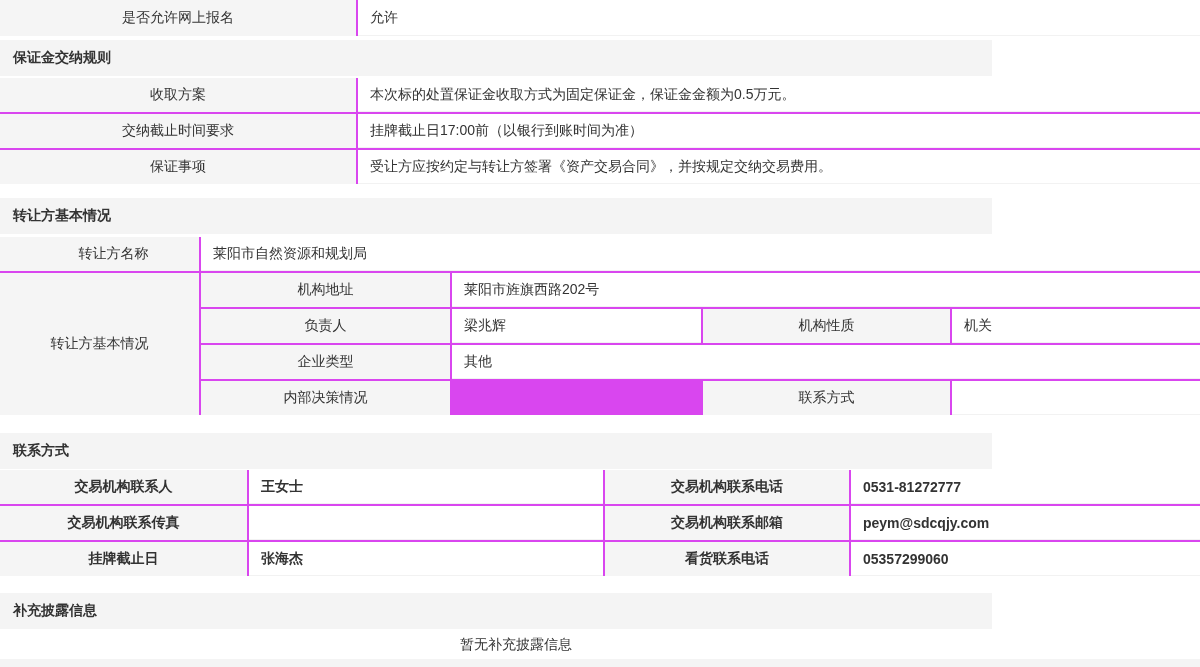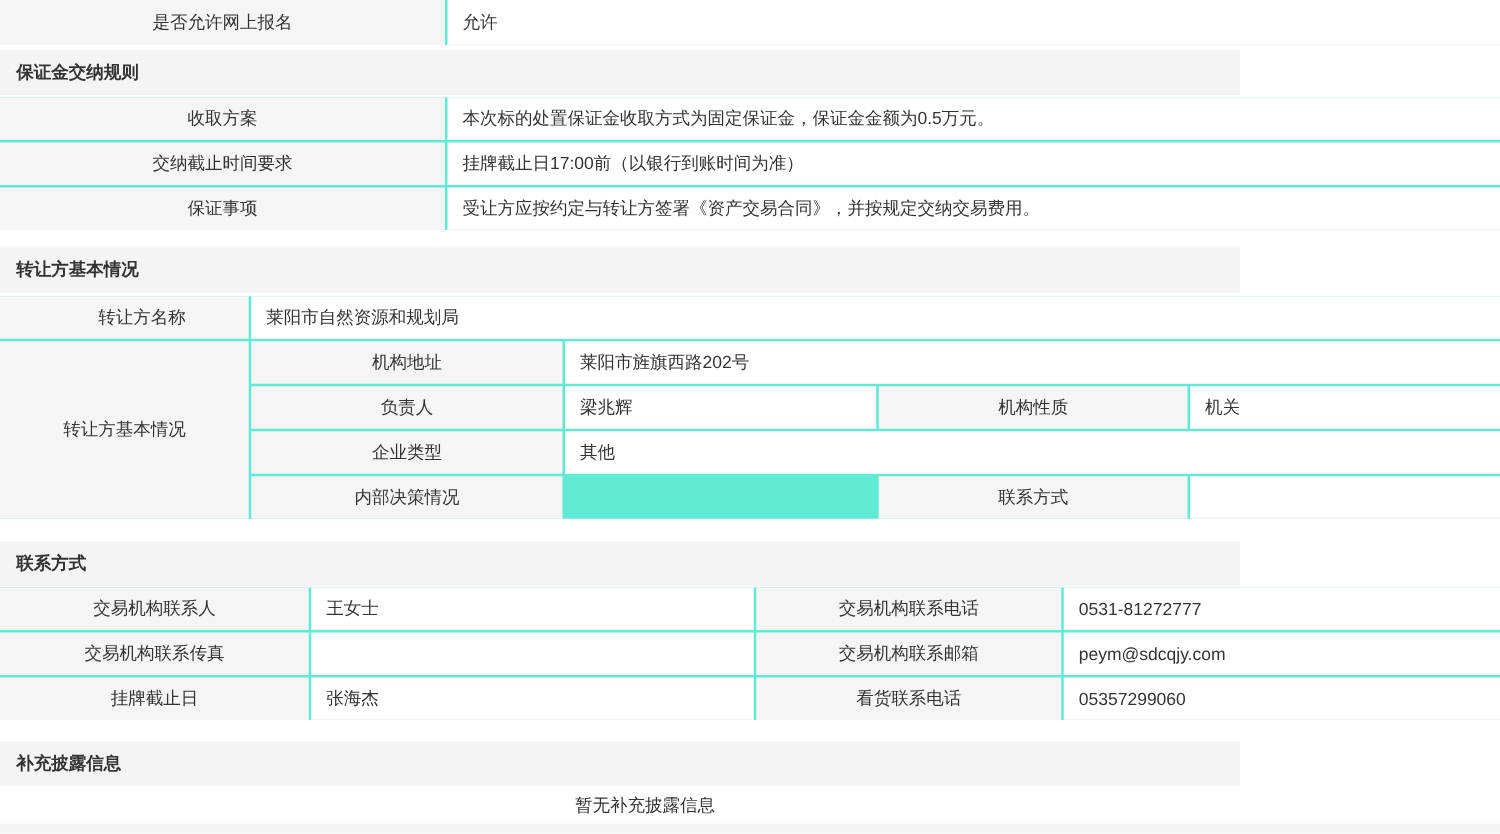--- a/index.html
+++ b/index.html
@@ -6,21 +6,21 @@
   body{
     width:1200px;height:667px;position:relative;background:#ffffff;
     font-family:"Liberation Sans","DejaVu Sans",sans-serif;
     font-size:14px;color:#333333;overflow:hidden;
   }
   .band{
     position:absolute;left:0;width:992px;height:36px;background:#f4f4f4;
     display:flex;align-items:center;box-sizing:border-box;padding-left:13px;
     font-weight:bold;color:#333333;
   }
-  .tbl{position:absolute;left:0;width:1200px;display:grid;gap:2px;background:#5eead4;}
+  .tbl{position:absolute;left:0;width:1200px;display:grid;gap:2px;background:#d946ef;}
   .lbl{
     background:#f5f5f5;display:flex;align-items:center;justify-content:center;
     color:#333333;box-sizing:border-box;text-align:center;
   }
   .val{
     background:#ffffff;display:flex;align-items:center;box-sizing:border-box;
     padding:0 12px;border-bottom:1px solid #f2f2f2;white-space:nowrap;overflow:hidden;
   }
   
   .tbl-top{top:0;grid-template-columns:356px 1fr;grid-template-rows:36px;}
@@ -36,21 +36,21 @@
   .b-r1-l{grid-column:1;grid-row:1;padding-left:28px;}
   .b-r1-v{grid-column:2/6;grid-row:1;}
   .b-outer{grid-column:1;grid-row:2/6;}
   .b-r2-l{grid-column:2;grid-row:2;} .b-r2-v{grid-column:3/6;grid-row:2;}
   .b-r3-l{grid-column:2;grid-row:3;} .b-r3-v{grid-column:3;grid-row:3;}
   .b-r3-l2{grid-column:4;grid-row:3;} .b-r3-v2{grid-column:5;grid-row:3;}
   .b-r4-l{grid-column:2;grid-row:4;} .b-r4-v{grid-column:3/6;grid-row:4;}
   .b-r5-l{grid-column:2;grid-row:5;} .b-r5-v{grid-column:3;grid-row:5;}
   .b-r5-l2{grid-column:4;grid-row:5;} .b-r5-v2{grid-column:5;grid-row:5;}
   
-  .tbl-contact{top:470px;grid-template-columns:247px 354px 244px 1fr;grid-template-rows:repeat(3,34px);}
+  .tbl-contact{top:470px;grid-template-columns:247px 354px 244px 1fr;grid-template-rows:repeat(3,34px);font-weight:bold;}
   
   .empty-row{
     position:absolute;top:631px;left:0;width:1032px;height:28px;background:#ffffff;
     display:flex;align-items:center;justify-content:center;color:#333333;
   }
   .bottom-strip{position:absolute;top:659px;left:0;width:1200px;height:8px;background:#f4f4f4;}
 </style>
 </head>
 <body>
 

